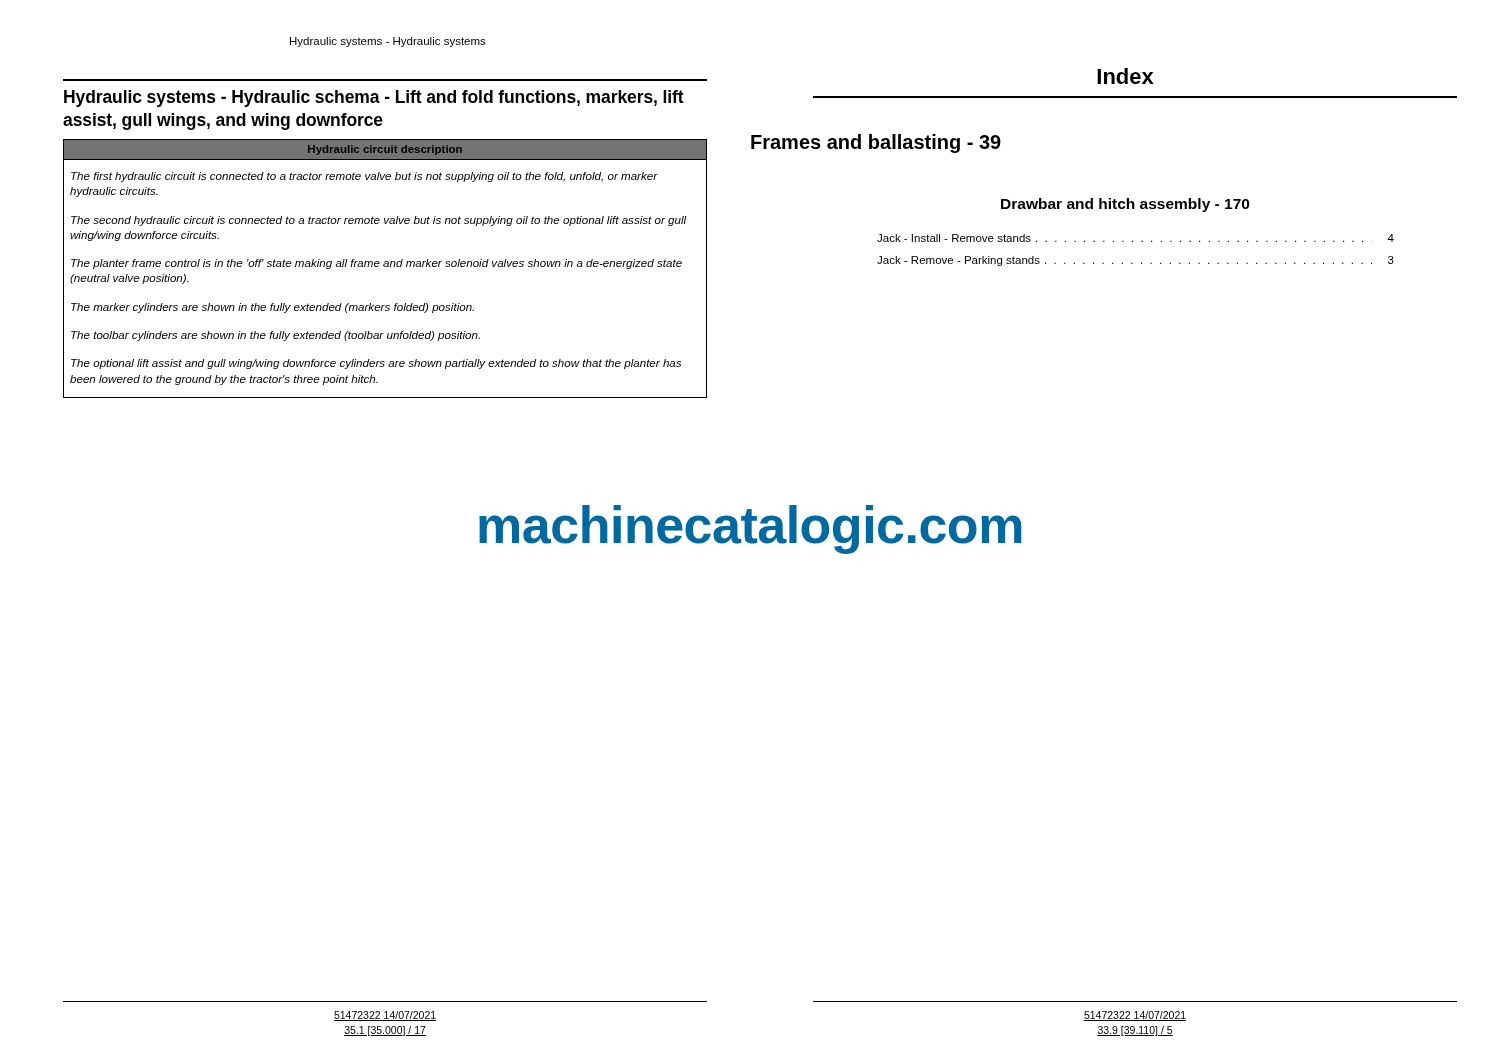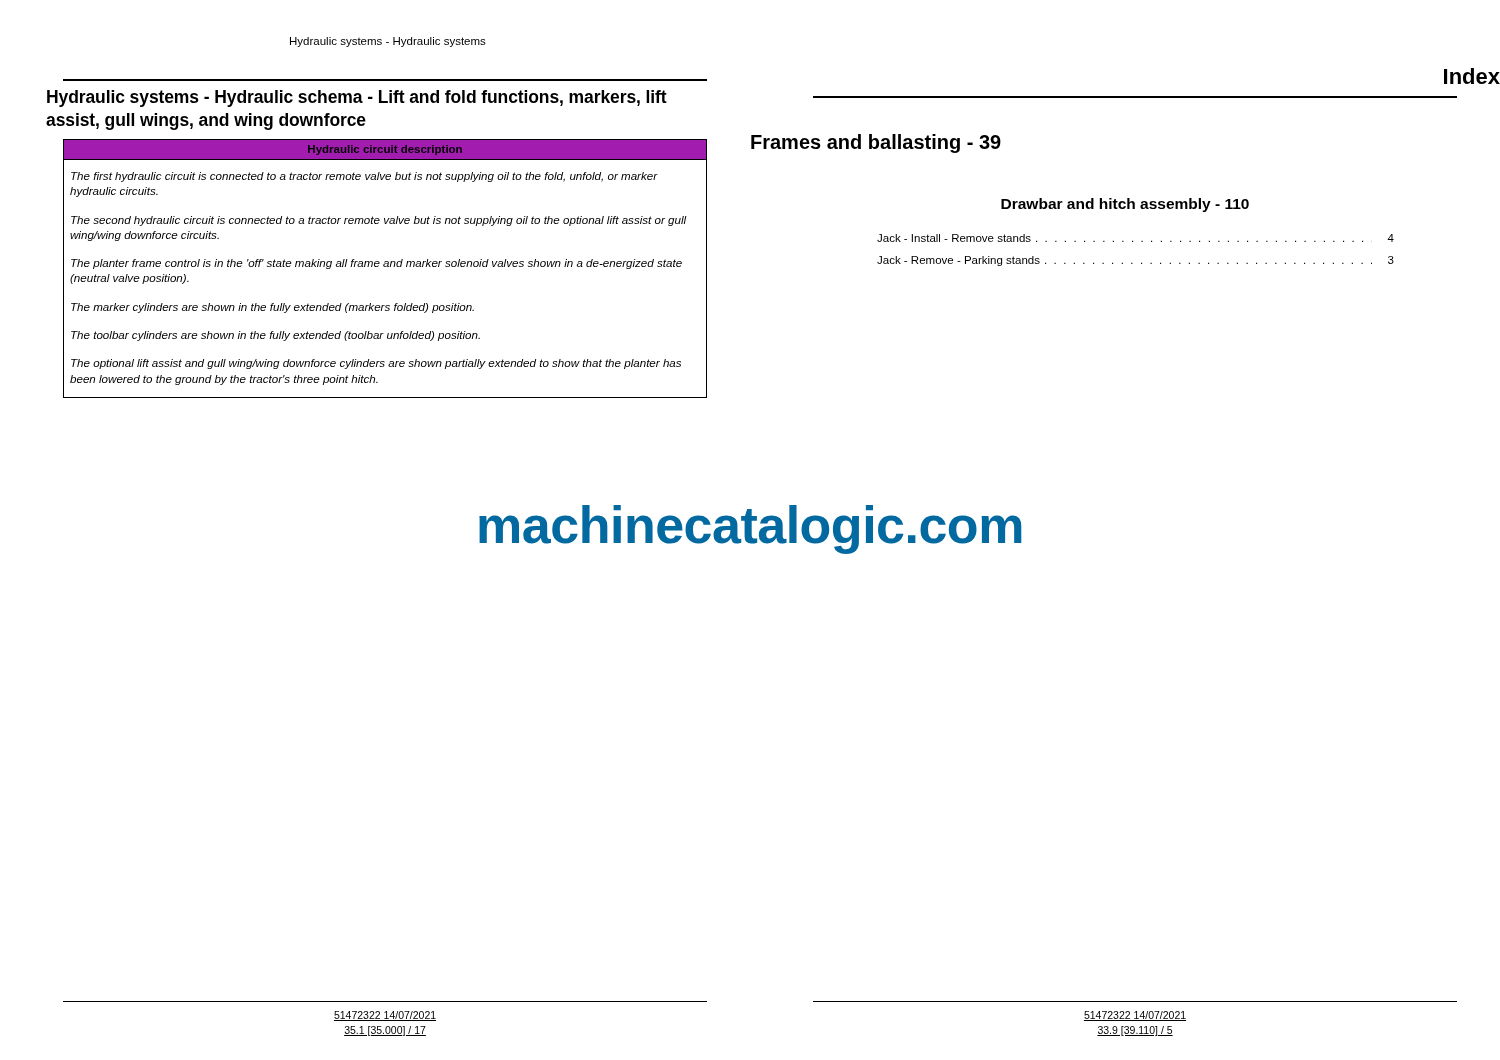--- a/index.html
+++ b/index.html
@@ -42,39 +42,39 @@
   }
   .rule-top-left {
     left: 63px;
     top: 79px;
     width: 644px;
     height: 1.6px;
   }
 
   .doc-title {
     position: absolute;
-    left: 46px;
+    left: 63px;
     top: 86px;
     width: 650px;
     font-size: 17.5px;
     font-weight: bold;
     line-height: 1.33;
     letter-spacing: -0.1px;
   }
 
   .table-box {
     position: absolute;
     left: 63px;
     top: 139px;
     width: 644px;
     border: 1px solid #000;
     box-sizing: border-box;
   }
   .table-head {
-    background: #a21caf;
+    background: #737373;
     border-bottom: 1px solid #000;
     text-align: center;
     font-size: 11.5px;
     font-weight: bold;
     padding: 3px 0 4px 0;
   }
   .table-body {
     padding: 8px 5px 8px 6px;
     font-size: 11.6px;
     line-height: 1.32;
@@ -100,21 +100,21 @@
     letter-spacing: -0.5px;
     user-select: none;
   }
 
   
   .index-title {
     position: absolute;
     left: 750px;
     top: 64px;
     width: 750px;
-    text-align: right;
+    text-align: center;
     font-size: 22px;
     font-weight: bold;
   }
   .rule-index {
     position: absolute;
     left: 813px;
     top: 96px;
     width: 644px;
     height: 1.6px;
   }
@@ -217,21 +217,21 @@
 </div>
 
 <div class="page page-right"></div>
 
 <div class="index-title">Index</div>
 
 <div class="rule rule-index"></div>
 
 <div class="index-h1">Frames and ballasting - 39</div>
 
-<div class="index-h2">Drawbar and hitch assembly - 110</div>
+<div class="index-h2">Drawbar and hitch assembly - 170</div>
 
 <div class="index-entries">
   <div class="index-entry">
     <span class="entry-label">Jack - Install - Remove stands</span>
     <span class="entry-dots">. . . . . . . . . . . . . . . . . . . . . . . . . . . . . . . . . . . . . . . . . . . . . . . . . . . . . . . . . . . . . . . . . . . . . . . . . . . . . . . . . . . . . . . . . . . .</span>
     <span class="entry-page">4</span>
   </div>
   <div class="index-entry">
     <span class="entry-label">Jack - Remove - Parking stands</span>
     <span class="entry-dots">. . . . . . . . . . . . . . . . . . . . . . . . . . . . . . . . . . . . . . . . . . . . . . . . . . . . . . . . . . . . . . . . . . . . . . . . . . . . . . . . . . . . . . . . . . . .</span>

